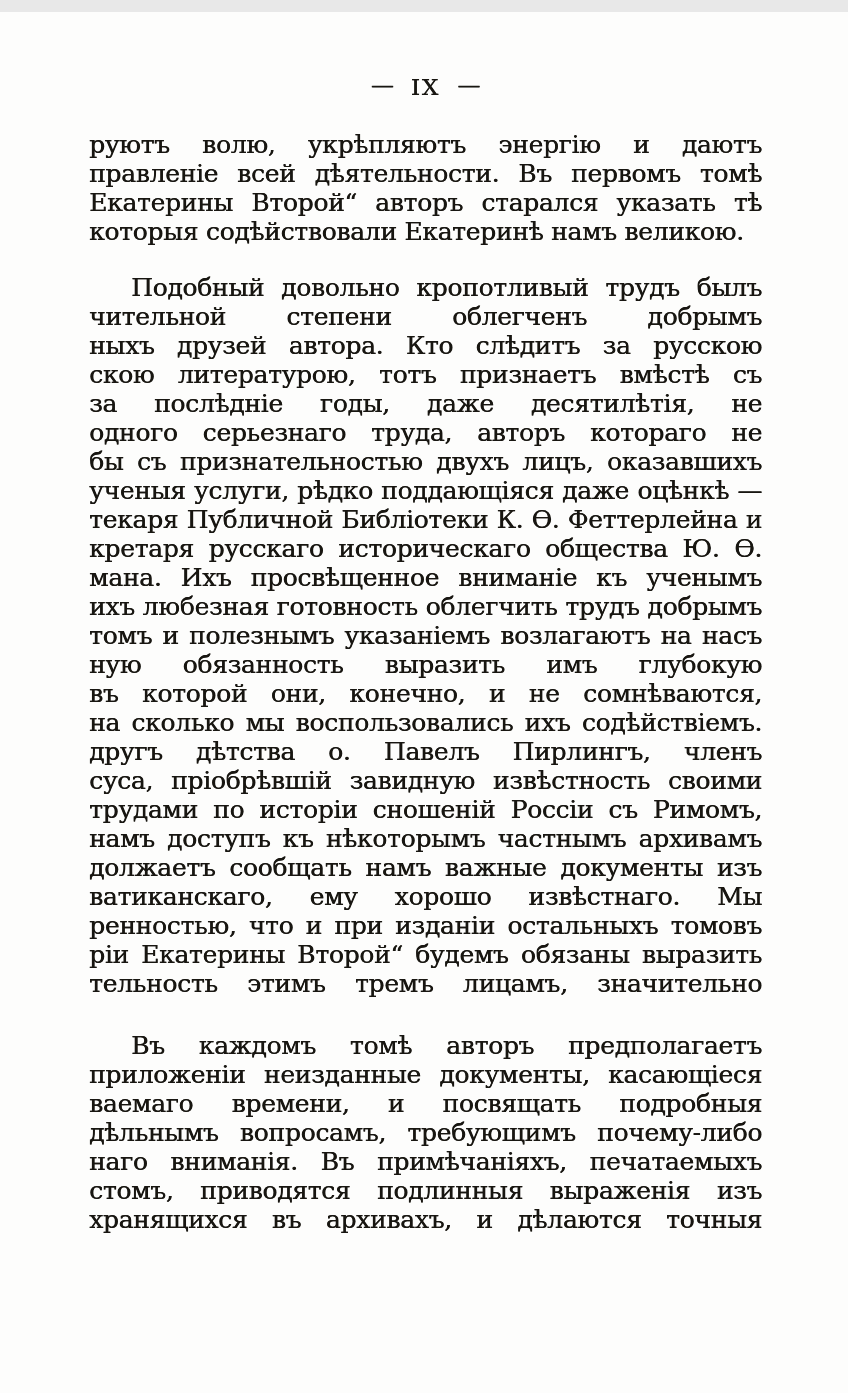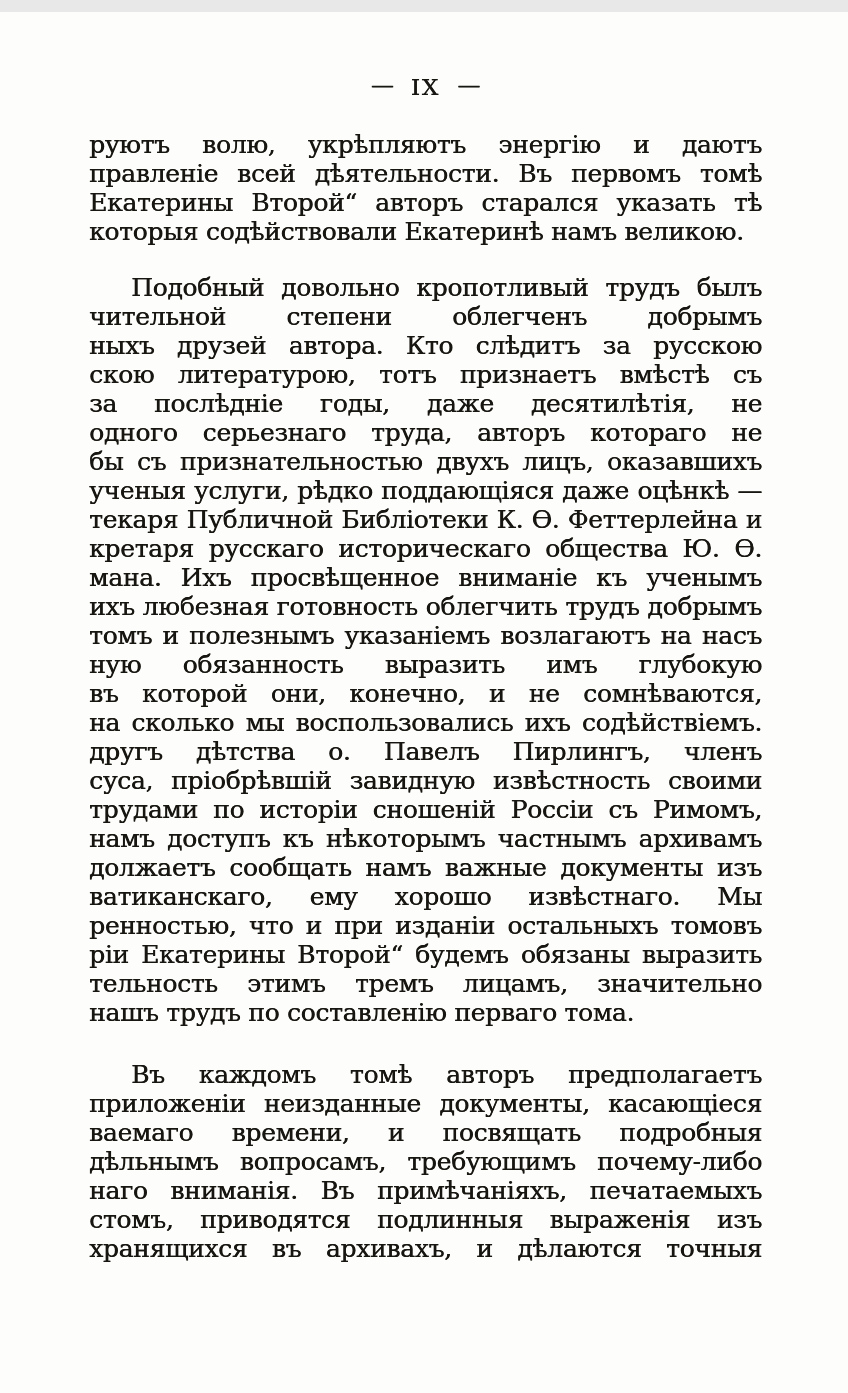--- a/index.html
+++ b/index.html
@@ -98,21 +98,20 @@
       <div class="line">на сколько мы воспользовались ихъ содѣйствіемъ. Нашъ</div>
       <div class="line">другъ дѣтства о. Павелъ Пирлингъ, членъ Общества Іи-</div>
       <div class="line">суса, пріобрѣвшій завидную извѣстность своими учеными</div>
       <div class="line">трудами по исторіи сношеній Россіи съ Римомъ, открылъ</div>
       <div class="line">намъ доступъ къ нѣкоторымъ частнымъ архивамъ и про-</div>
       <div class="line">должаетъ сообщать намъ важные документы изъ архива</div>
       <div class="line">ватиканскаго, ему хорошо извѣстнаго. Мы счастливы увѣ-</div>
       <div class="line">ренностью, что и при изданіи остальныхъ томовъ „Исто-</div>
       <div class="line">ріи Екатерины Второй“ будемъ обязаны выразить призна-</div>
       <div class="line">тельность этимъ тремъ лицамъ, значительно облегчившимъ</div>
-      <div class="line endline">нашъ трудъ по составленію перваго тома.</div>
     </div>
 
     <div class="para para-3">
       <div class="line indent">Въ каждомъ томѣ авторъ предполагаетъ помѣщать въ</div>
       <div class="line">приложеніи неизданные документы, касающіеся разсматри-</div>
       <div class="line">ваемаго времени, и посвящать подробныя изслѣдованія от-</div>
       <div class="line">дѣльнымъ вопросамъ, требующимъ почему-либо особен-</div>
       <div class="line">наго вниманія. Въ примѣчаніяхъ, печатаемыхъ подъ тек-</div>
       <div class="line">стомъ, приводятся подлинныя выраженія изъ рукописей,</div>
       <div class="line">хранящихся въ архивахъ, и дѣлаются точныя указанія на</div>

